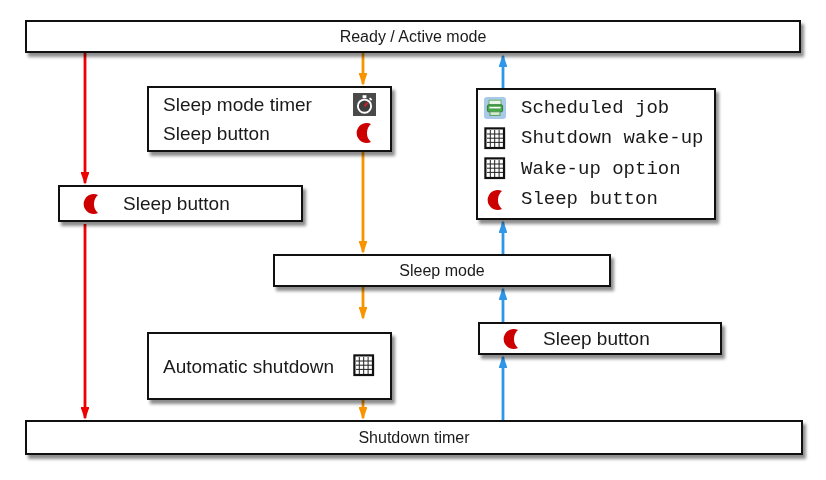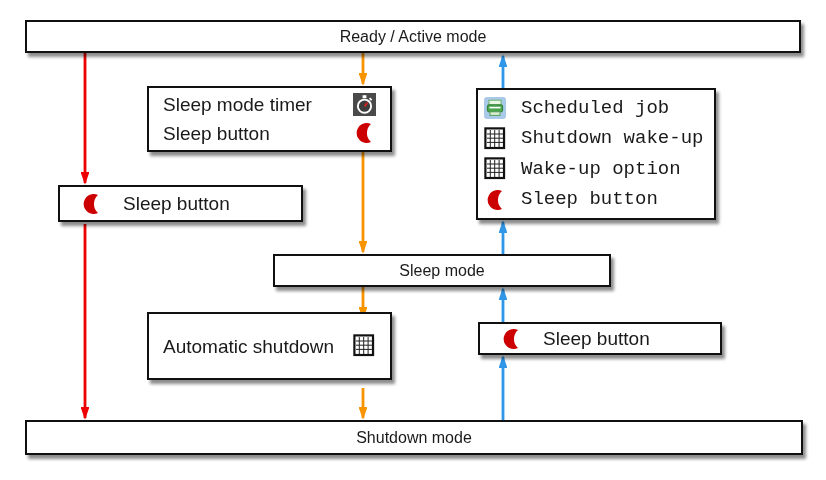--- a/index.html
+++ b/index.html
@@ -139,21 +139,21 @@
         </svg>
       </span>
       <span class="lbl">Sleep button</span>
     </div>
   </div>
 
   <div class="box mode-box" style="left:265px;top:254px;width:338px;height:33px;margin-left:8px;">
     <span class="lbl">Sleep mode</span>
   </div>
 
-  <div class="box trigger-box" style="left:147px;top:312px;width:245px;height:68px;">
+  <div class="box trigger-box" style="left:147px;top:332px;width:245px;height:68px;">
     <div class="row spread">
       <span class="lbl">Automatic shutdown</span>
       <span class="icon">
         <svg width="23" height="24" viewBox="0 0 23 24">
           <rect x="3.2" y="3.6" width="18" height="18" fill="#bbbbbb"></rect>
           <rect x="1.4" y="1.4" width="18.6" height="19.6" fill="#ffffff" stroke="#111111" stroke-width="2.2"></rect>
           <path d="M6.3 3 V20 M10.7 3 V20 M15.1 3 V20 M3 7 H19 M3 11.2 H19 M3 15.4 H19" stroke="#222222" stroke-width="1" fill="none"></path>
         </svg>
       </span>
     </div>
@@ -164,16 +164,16 @@
       <span class="icon">
         <svg width="18" height="22" viewBox="-2 0 18 22">
           <path d="M 14,2 A 10,10 0 1 0 14,20 A 12,12 0 0 1 14,2 Z" fill="#cc0000"></path>
         </svg>
       </span>
       <span class="lbl">Sleep button</span>
     </div>
   </div>
 
   <div class="box mode-box" style="left:25px;top:420px;width:778px;height:35px;">
-    <span class="lbl">Shutdown mode</span>
+    <span class="lbl">Shutdown timer</span>
   </div>
 
 </div>
 
 </body></html>

